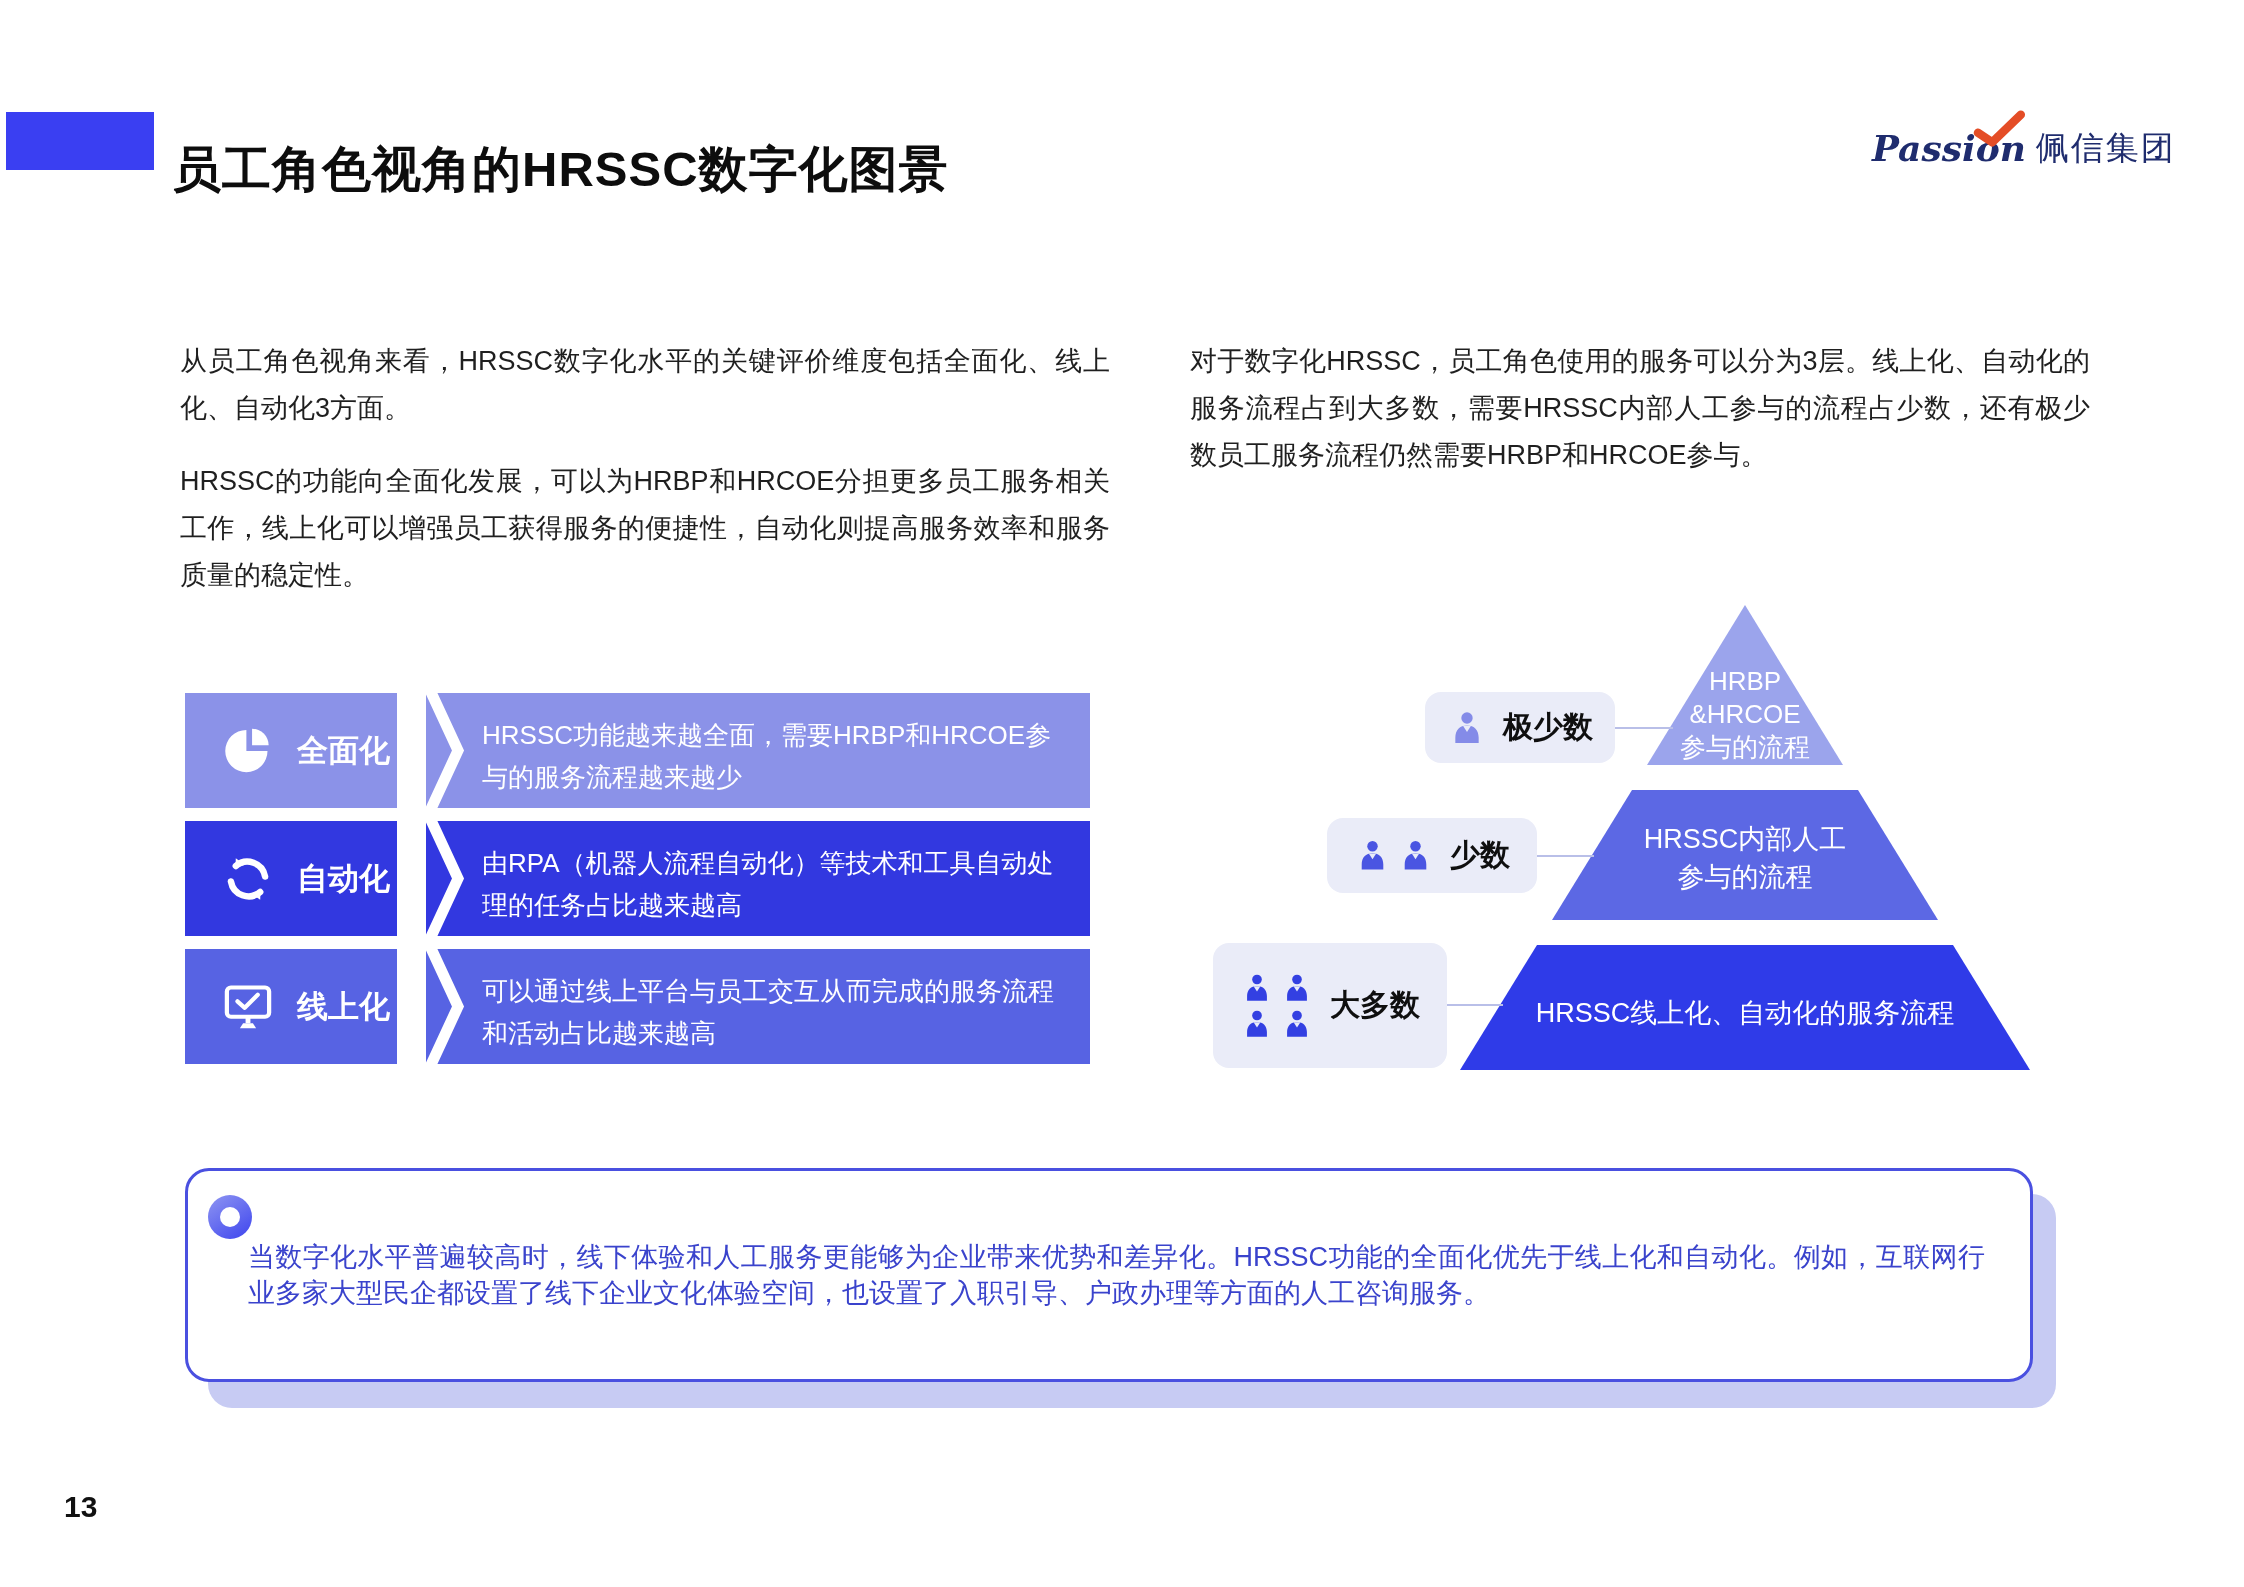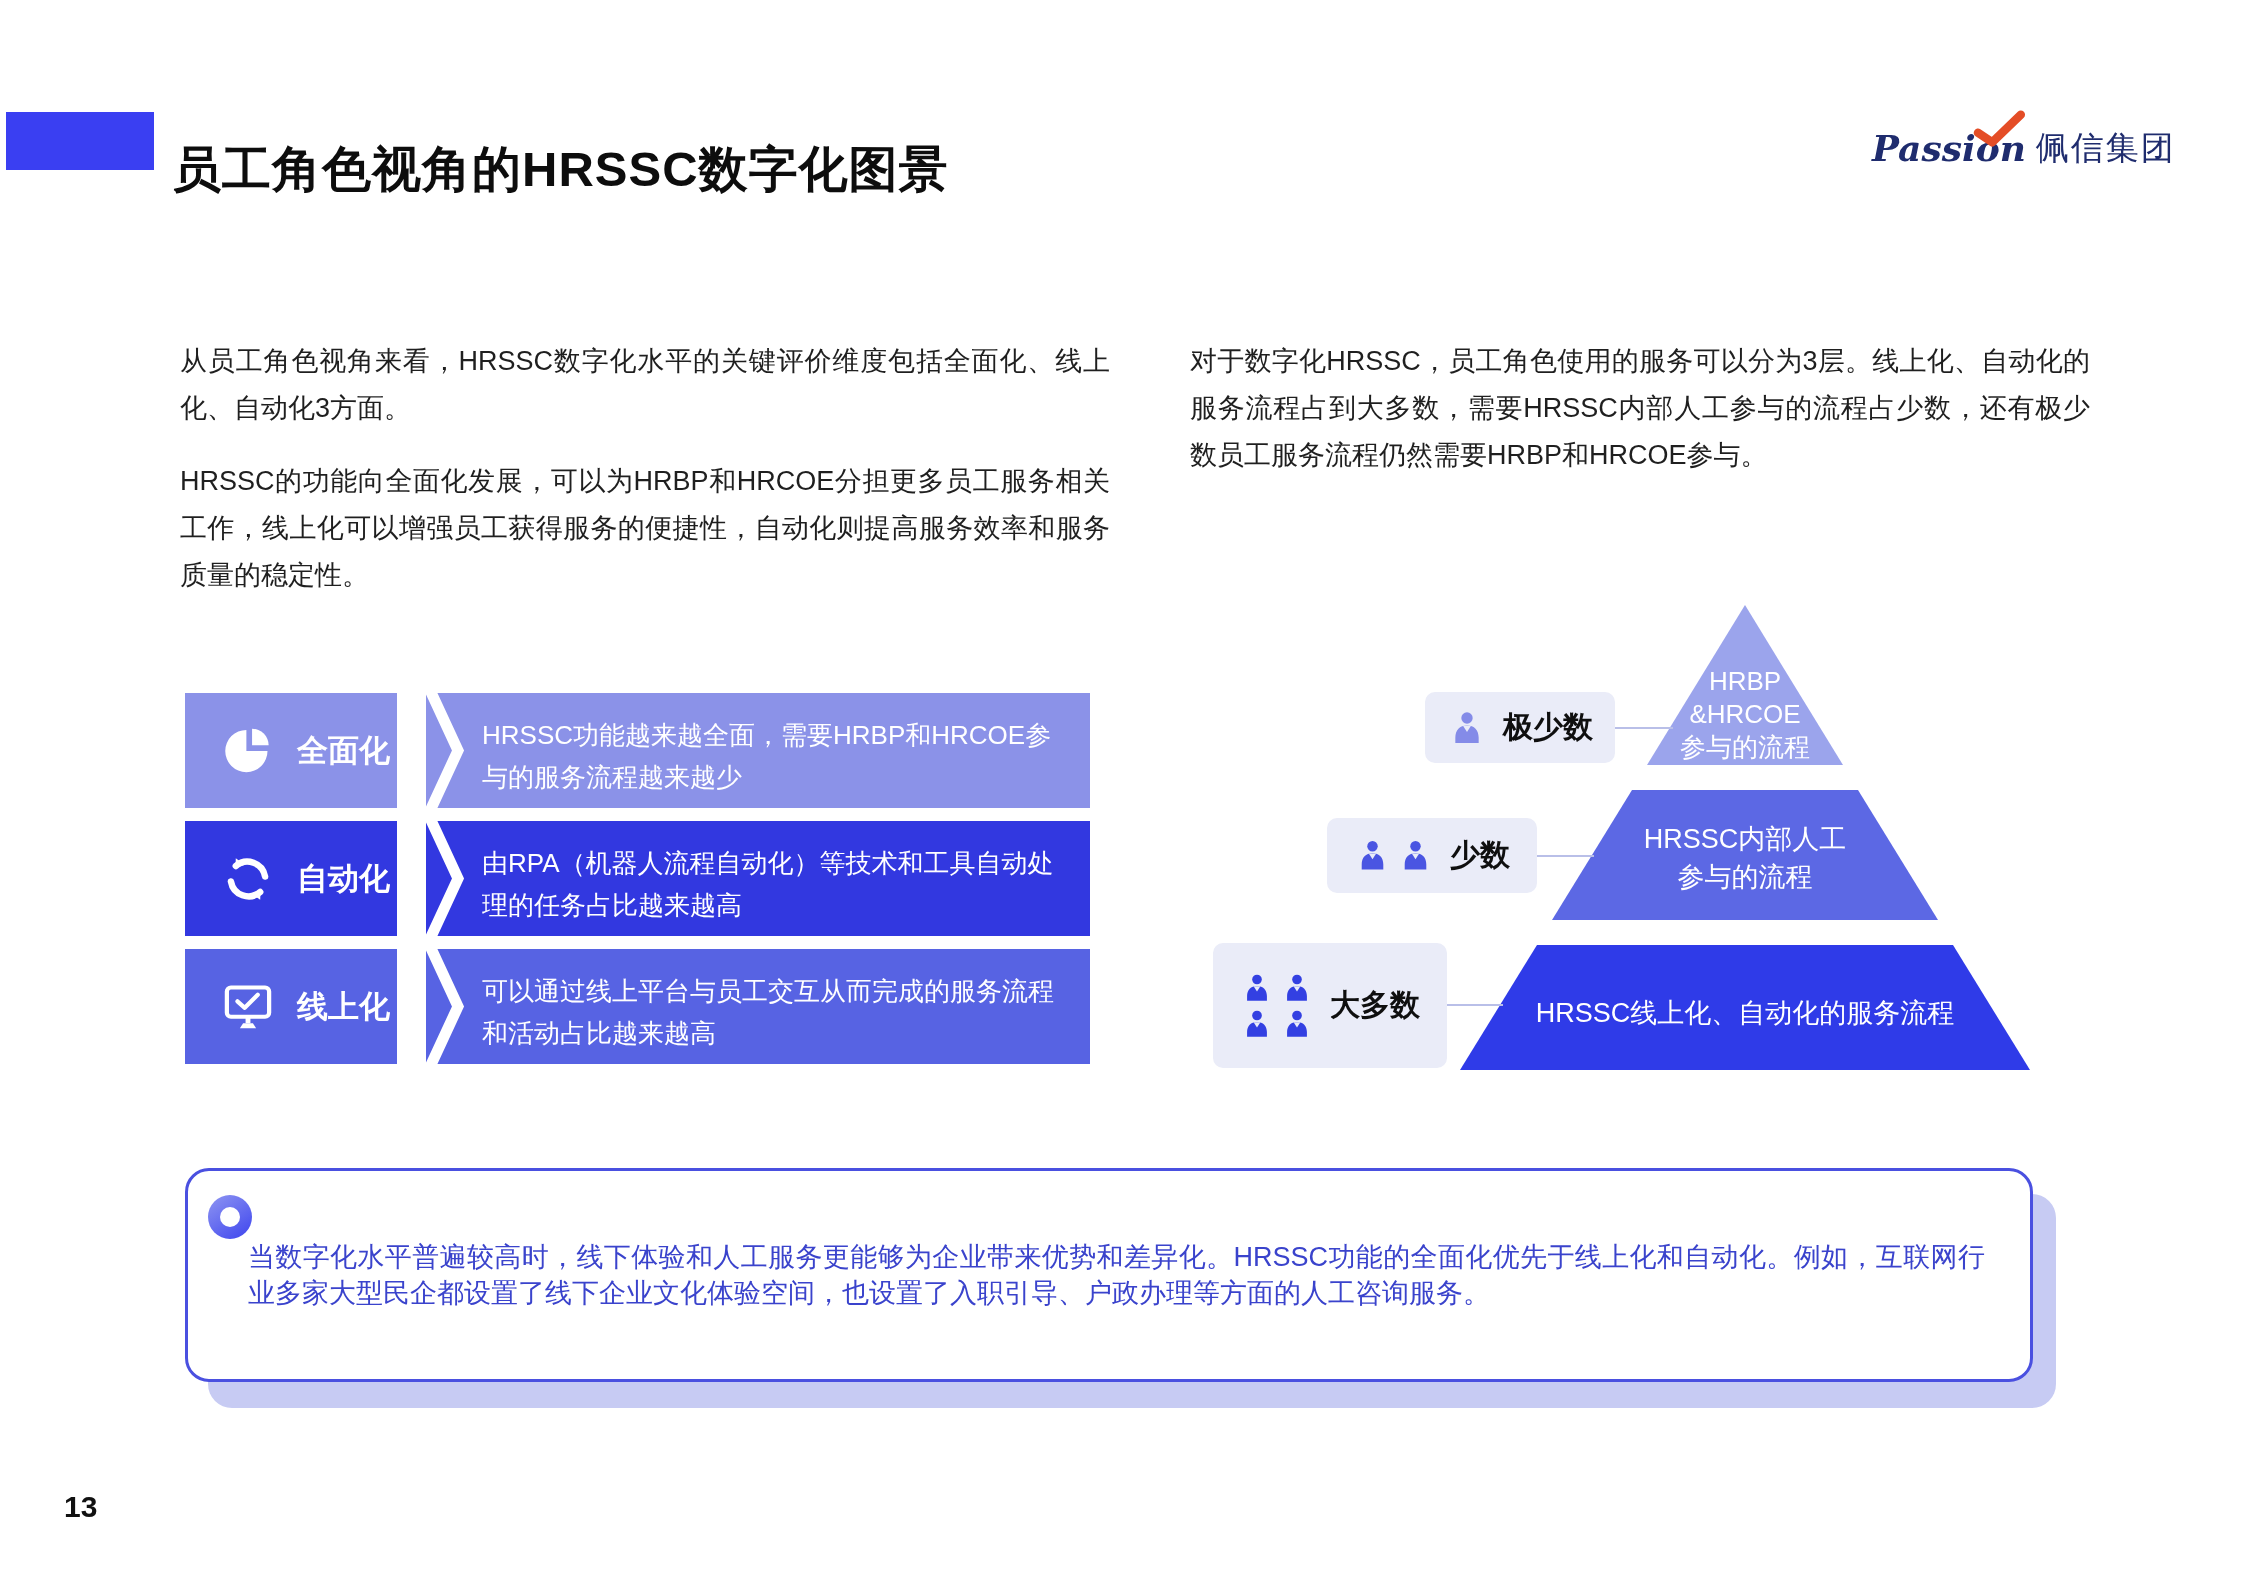--- a/index.html
+++ b/index.html
@@ -30,21 +30,21 @@
   .row-desc{flex:1;position:relative;display:flex;flex-direction:column;justify-content:center;
             padding:10px 24px 0 56px;box-sizing:border-box;color:#fff;font-size:26px;line-height:42px;}
   .chev{position:absolute;left:0;top:0;width:40px;height:100%;}
   .bg1{background:var(--row1);} .bg2{background:var(--row2);} .bg3{background:var(--row3);}
   .dim-icon{width:54px;height:54px;flex:0 0 54px;display:flex;align-items:center;justify-content:center;}
 
   
   .pyr-wrap{position:absolute;left:1180px;top:580px;width:880px;height:500px;}
   .pyr-svg{position:absolute;left:260px;top:10px;}
   .pyr-svg text{fill:#fff;text-anchor:middle;}
-  .tag-box{position:absolute;background:var(--tag_box_bg);border-radius:10px;display:flex;
+  .tag-box{position:absolute;background:var(--tag_box_bg);border-radius:16px;display:flex;
            align-items:center;justify-content:center;gap:16px;z-index:2;}
   .tag-label{font-size:30px;font-weight:700;color:#0f0f0f;white-space:nowrap;}
   .tag-1{left:245px;top:112px;width:190px;height:71px;}
   .tag-2{left:147px;top:238px;width:210px;height:75px;}
   .tag-3{left:33px;top:363px;width:234px;height:125px;}
   .ppl-grid{display:grid;grid-template-columns:34px 34px;grid-gap:2px 6px;}
   .ppl-pair{display:flex;gap:6px;}
   .connector{position:absolute;height:2px;background:#b9bfe8;z-index:1;}
   .conn-1{left:435px;top:147px;width:58px;}
   .conn-2{left:357px;top:275px;width:57px;}

